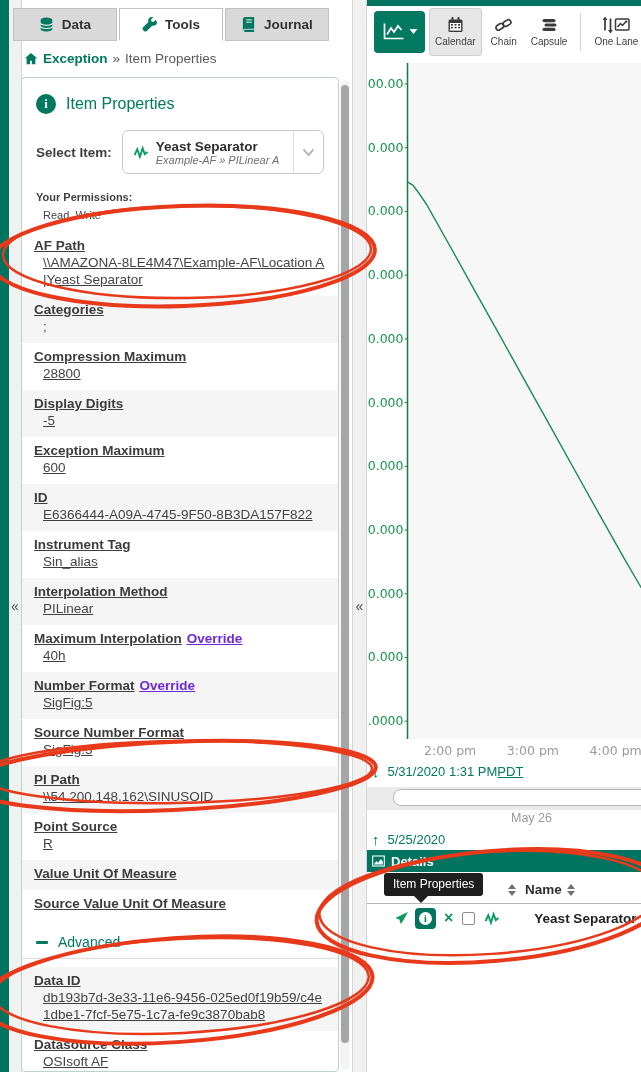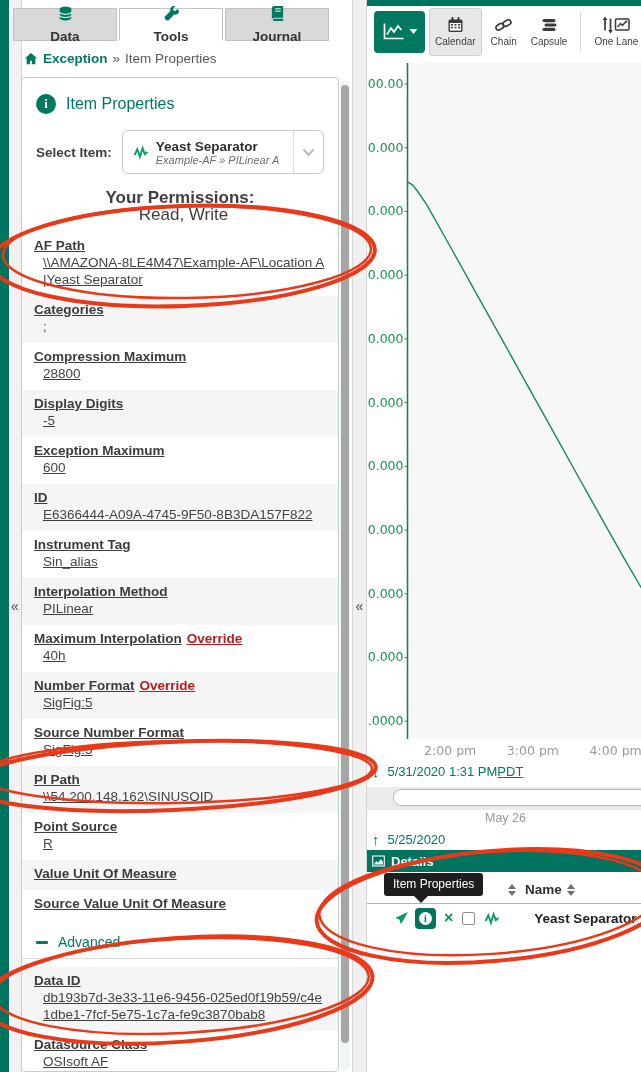--- a/index.html
+++ b/index.html
@@ -13,21 +13,21 @@
                     border-left:1px solid #d6d6d6; border-right:1px solid #d6d6d6; }
   .strip-left { left:9px; width:13px; border-left:none; }
   .strip-mid { left:352px; width:15px; }
   .collapse-chevron { position:absolute; top:598px; left:0; width:100%; text-align:center;
                       color:#4a4a4a; font-size:14px; cursor:pointer; }
 
   
   .tabbar { position:absolute; left:13px; top:8px; display:flex; gap:2px; }
   .tab { width:104px; height:33px; background:#d9d9d9; border:1px solid #c2c2c2;
          display:flex; align-items:center; justify-content:center; gap:8px;
-         font-size:13.5px; font-weight:bold; color:#333;flex-direction:column; }
+         font-size:13.5px; font-weight:bold; color:#333; }
   .tab.active { background:#fff; border-bottom-color:#fff; }
   .tab svg { flex:0 0 auto; }
 
   
   .breadcrumb { position:absolute; left:24px; top:51px; display:flex; align-items:center;
                 gap:5px; font-size:13.5px; }
   .crumb-link { color:#007960; font-weight:bold; }
   .crumb-rest { color:#5a5a5a; }
 
   
@@ -43,30 +43,30 @@
   .select-label { font-weight:bold; font-size:13.5px; white-space:nowrap; }
   .item-select { flex:1; height:44px; border:1px solid #c9c9c9; border-radius:6px;
                  display:flex; align-items:center; background:#fff; }
   .sel-body { flex:1; display:flex; align-items:center; gap:7px; padding:0 4px 0 10px; min-width:0; }
   .sel-text { min-width:0; }
   .sel-name { font-size:13.5px; font-weight:bold; color:#2f2f2f; white-space:nowrap; }
   .sel-path { font-size:11px; font-style:italic; color:#6e6e6e; white-space:nowrap; }
   .sel-caret { width:30px; align-self:stretch; display:flex; align-items:center;
                justify-content:center; border-left:1px solid #e2e2e2; }
 
-  .perm-block { padding:15px 14px 2px 14px; font-size:17px;text-align:center; }
+  .perm-block { padding:15px 14px 2px 14px; font-size:11px; }
   .perm-label { font-weight:bold; line-height:17px; }
   .perm-value { padding-left:7px; line-height:18px; }
 
   .props { margin-top:6px;text-decoration:underline; }
   .prop { padding:6px 12px 8px 12px; font-size:13.5px; }
   .prop.shaded { background:#f5f5f5; }
   .plabel { font-weight:bold; line-height:16px; color:#3c3c3c; }
   .pvalue { line-height:17px; padding-left:9px; word-break:break-all; color:#444; }
-  .ovr { color:#b91c1c; text-decoration:underline; cursor:pointer; margin-left:5px; font-weight:bold; }
+  .ovr { color:#6d28d9; text-decoration:underline; cursor:pointer; margin-left:5px; font-weight:bold; }
 
   .adv-head { display:flex; align-items:center; gap:10px; padding:14px 14px 6px 14px; }
   .minus-glyph { width:12px; height:3px; background:#007960; border-radius:1px; }
   .adv-label { color:#007960; font-size:14px; }
   .adv-rule { border:none; border-top:1px solid #ddd; margin:2px 0 8px 0; }
 
   
   .pscroll { position:absolute; left:340px; top:80px; width:10px; height:990px; background:#f4f4f4; border-radius:5px; }
   .pscroll .thumb { position:absolute; left:1px; top:5px; width:8px; height:958px;
                     background:#a6a6a6; border-radius:4px; }
@@ -86,21 +86,21 @@
   #chart-svg { position:absolute; left:367px; top:57px; }
 
   .ts-row { position:absolute; display:flex; align-items:center; gap:8px; font-size:13px; }
   .arrow-glyph { color:#00745e; font-weight:bold; font-size:15px; }
   .ts-link { color:#007960; }
   .ts-link .tz { text-decoration:underline; }
 
   .slider-band { position:absolute; left:367px; top:787px; width:274px; height:23px; background:#ebebeb; }
   .slider-pill { position:absolute; left:26px; top:2px; width:260px; height:17px;
                  background:#fff; border:1.5px solid #b7b7b7; border-radius:8px; cursor:pointer; }
-  .slider-label { position:absolute; left:485px; top:811px; font-size:12.5px; color:#9a9a9a; }
+  .slider-label { position:absolute; left:511px; top:811px; font-size:12.5px; color:#9a9a9a; }
 
   .details-header { position:absolute; left:367px; top:850px; width:274px; height:22px;
                     background:#00745e; color:#fff; display:flex; align-items:center; gap:6px;
                     padding-left:5px; font-size:13px; font-weight:bold; }
   .details-body { position:absolute; left:367px; top:872px; width:274px; height:200px; background:#fff; }
   .dt-headrow { position:absolute; left:0; top:4px; width:274px; height:28px;
                 border-bottom:1px solid #b5b5b5; }
   .dt-row { position:absolute; left:0; top:33px; width:274px; height:26px;
             display:flex; align-items:center; }
   .sorter { display:inline-flex; flex-direction:column; gap:2px; vertical-align:middle; }

